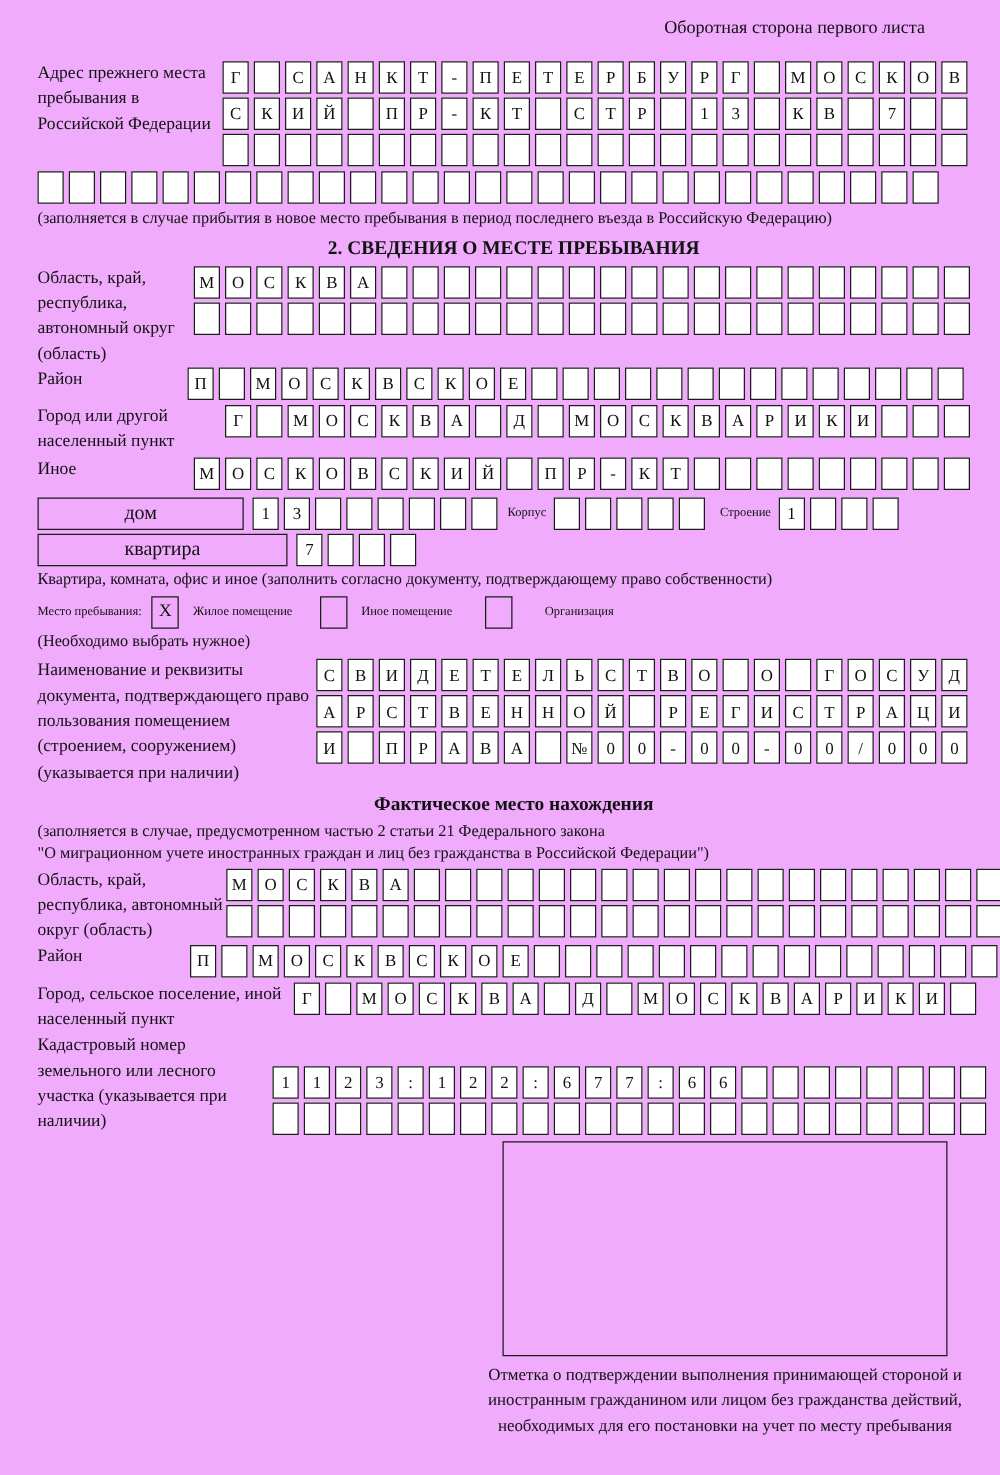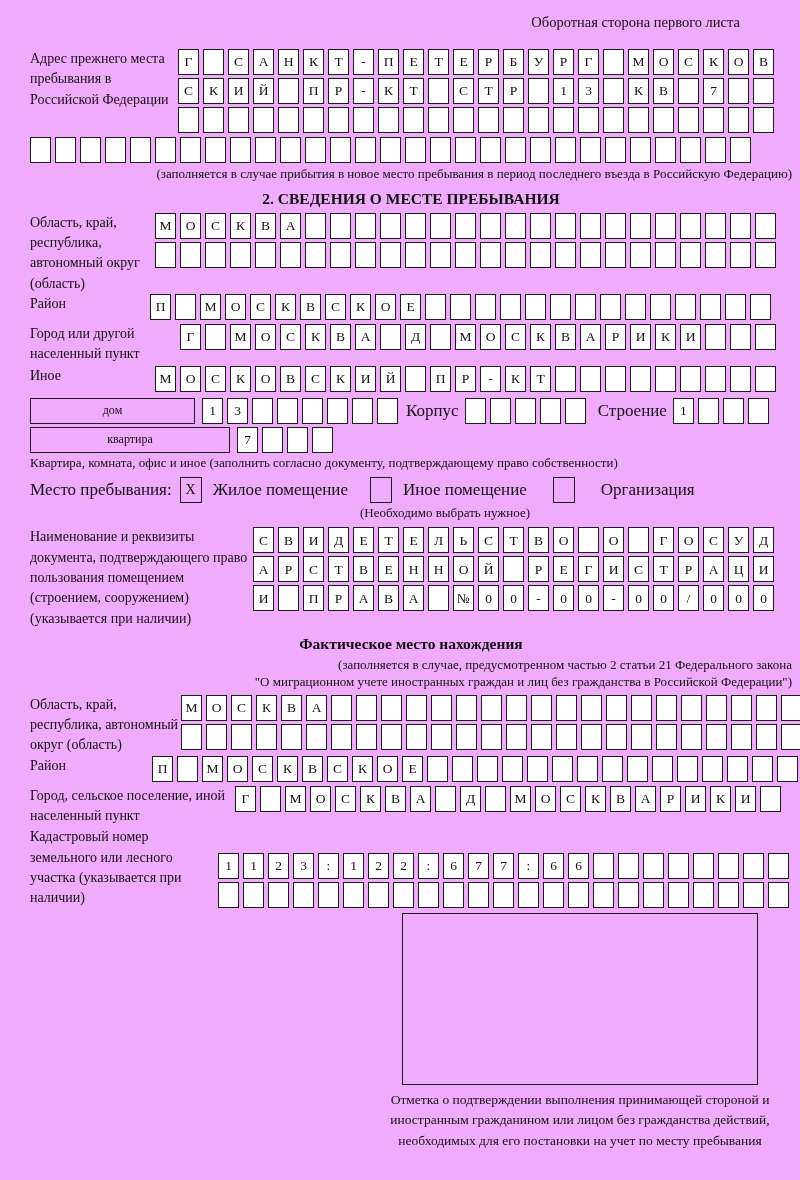--- a/index.html
+++ b/index.html
@@ -24,31 +24,31 @@
 
   .cellrow { display: flex; gap: 4px; margin-bottom: 3px; }
   .cell {
     box-sizing: border-box;
     width: 21px; height: 26px;
     border: 1.6px solid #1c1c1c;
     display: flex; align-items: center; justify-content: center;
     font-size: 13.5px; line-height: 1; flex: none;
     background: #fff;
   }
-  .caption { text-align: right; font-size: 13px; line-height: 1.3; }
+  .caption { text-align: left; font-size: 13px; line-height: 1.3; }
   .sect-title { text-align: center; font-size: 15.5px; font-weight: bold; font-family: Liberation Serif, serif; }
 
   .namedbox {
     box-sizing: border-box; height: 26px;
     border: 1.6px solid #1c1c1c;
     display: flex; align-items: center; justify-content: center;
-    font-size: 12px; flex: none; font-family: Liberation Serif, serif;
+    font-size: 16px; flex: none; font-family: Liberation Serif, serif;
   }
   .inlinerow { display: flex; align-items: center; }
-  .inline-label { font-size: 17px; flex: none; text-align: right; }
+  .inline-label { font-size: 10px; flex: none; text-align: right; }
 
   .checkbox {
     box-sizing: border-box; width: 22px; height: 26px;
     border: 1.6px solid #1c1c1c;
     display: flex; align-items: center; justify-content: center;
     font-size: 14px; flex: none;
   }
 
   .stampbox {
     box-sizing: border-box;

